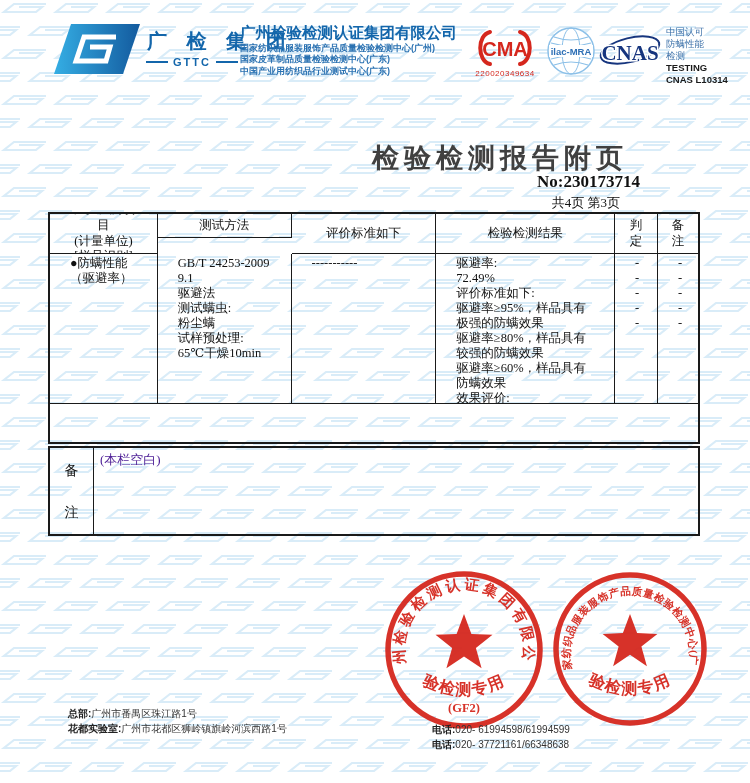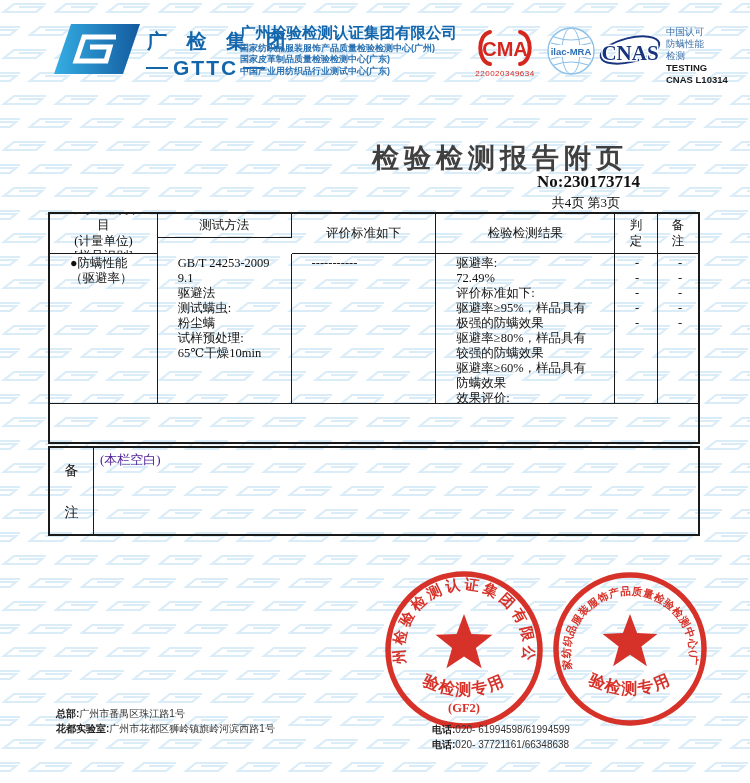--- a/index.html
+++ b/index.html
@@ -8,21 +8,21 @@
   .abs{position:absolute;}
   svg{display:block;}
   
   #wm{position:absolute;left:0;top:0;z-index:0;}
   .layer{position:absolute;left:0;top:0;width:750px;height:783px;z-index:1;}
 
   
   .brand-chars{font-size:20px;font-weight:bold;color:#1366AB;letter-spacing:7px;white-space:nowrap;}
   .gttc-row{display:flex;align-items:center;gap:5px;color:#1366AB;}
   .gttc-row .dash{width:22px;height:2px;background:#1366AB;}
-  .gttc-row .g{font-size:21px;font-weight:bold;letter-spacing:2px;text-align:right;}
+  .gttc-row .g{font-size:11px;font-weight:bold;letter-spacing:2px;text-align:right;}
   .company-name{font-size:15.5px;font-weight:bold;color:#1366AB;line-height:1.2;}
   .company-sub{font-size:9px;color:#2B72B2;line-height:1.3;font-weight:bold;}
   .cma-num{font-size:8px;color:#D5271D;text-align:center;letter-spacing:.5px;margin-top:1px;}
   .acc-block{font-size:9.5px;line-height:1.25;}
   .acc-block .cn{color:#3A6FA8;}
   .acc-block .en{color:#1a1a1a;font-weight:bold;}
 
   
   .doc-title{width:628px;text-align:right;font-family:"Liberation Serif","DejaVu Serif",serif;
              font-size:27px;font-weight:bold;color:#404040;letter-spacing:5px;}
@@ -207,21 +207,21 @@
       <circle cx="80" cy="80" r="74" fill="none" stroke="#D5271D" stroke-width="5.5"></circle>
       <polygon fill="#D5271D" points="80,45 87.1,64.1 107.4,64.9 91.4,77.6 96.9,97.2 80,85.8 63.1,97.2 68.6,77.6 52.6,64.9 72.9,64.1"></polygon>
       <text font-size="10.5" font-weight="bold" fill="#D5271D" letter-spacing="0.5" font-family="Liberation Serif, serif">
         <textPath href="#s2top" startOffset="50%" text-anchor="middle">国家纺织品服装服饰产品质量检验检测中心(广州)</textPath>
       </text>
       <text font-size="16" font-weight="bold" fill="#D5271D" letter-spacing="1.5" font-family="Liberation Serif, serif">
         <textPath href="#s2bot" startOffset="50%" text-anchor="middle">检验检测专用章</textPath>
       </text>
     </svg>
 
-    <div class="abs footer" style="left:56px;top:706px;">
+    <div class="abs footer" style="left:68px;top:706px;">
       <div>
         <b>总部:</b><span>广州市番禺区珠江路1号</span>
       </div>
       <div>
         <b>花都实验室:</b><span>广州市花都区狮岭镇旗岭河滨西路1号</span>
       </div>
     </div>
 
     <div class="abs footer" style="left:432px;top:722px;">
       <div>

